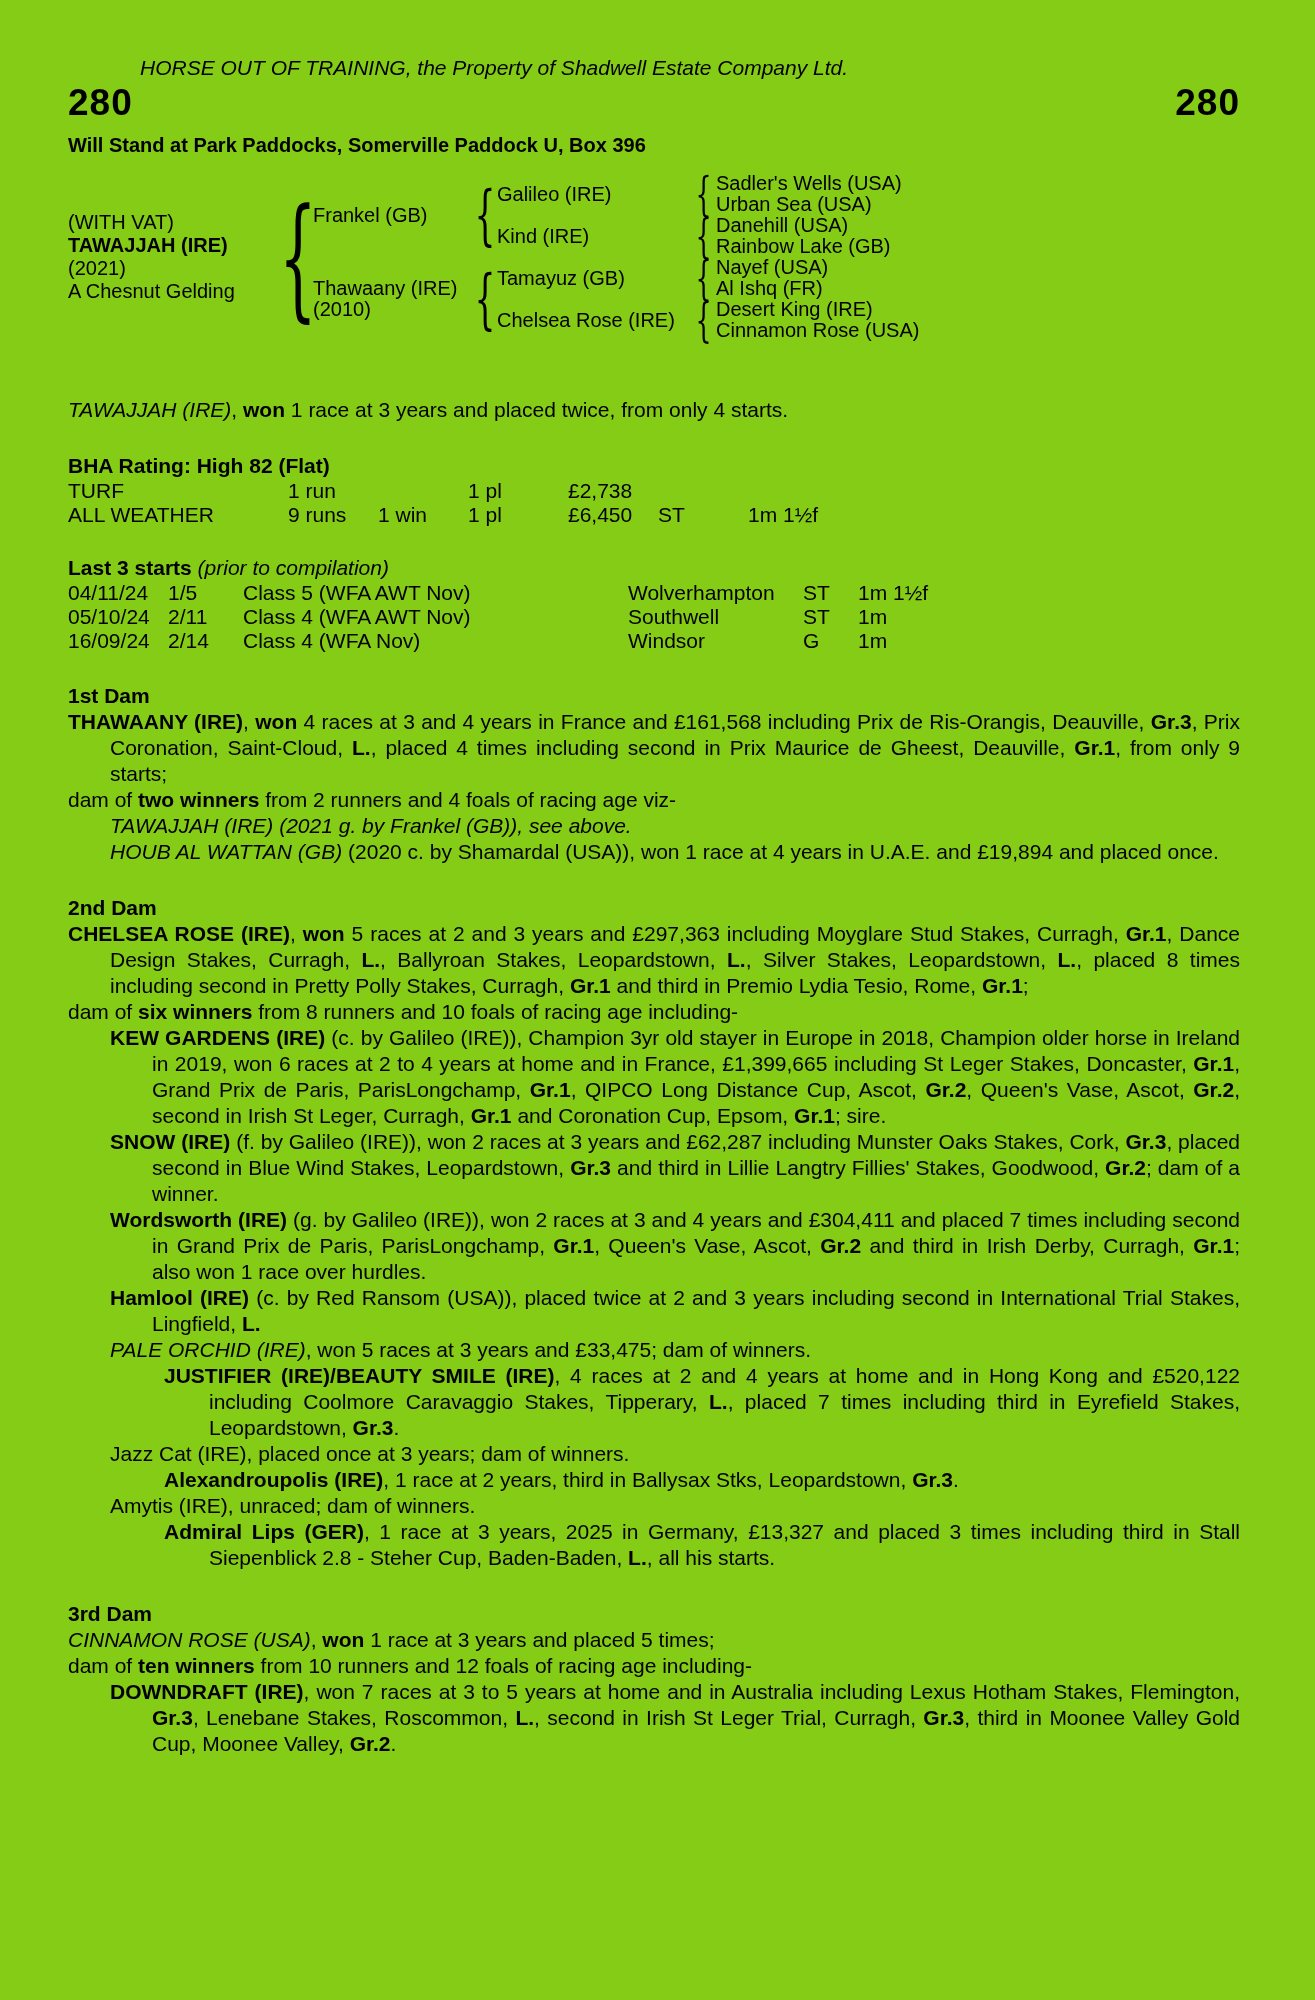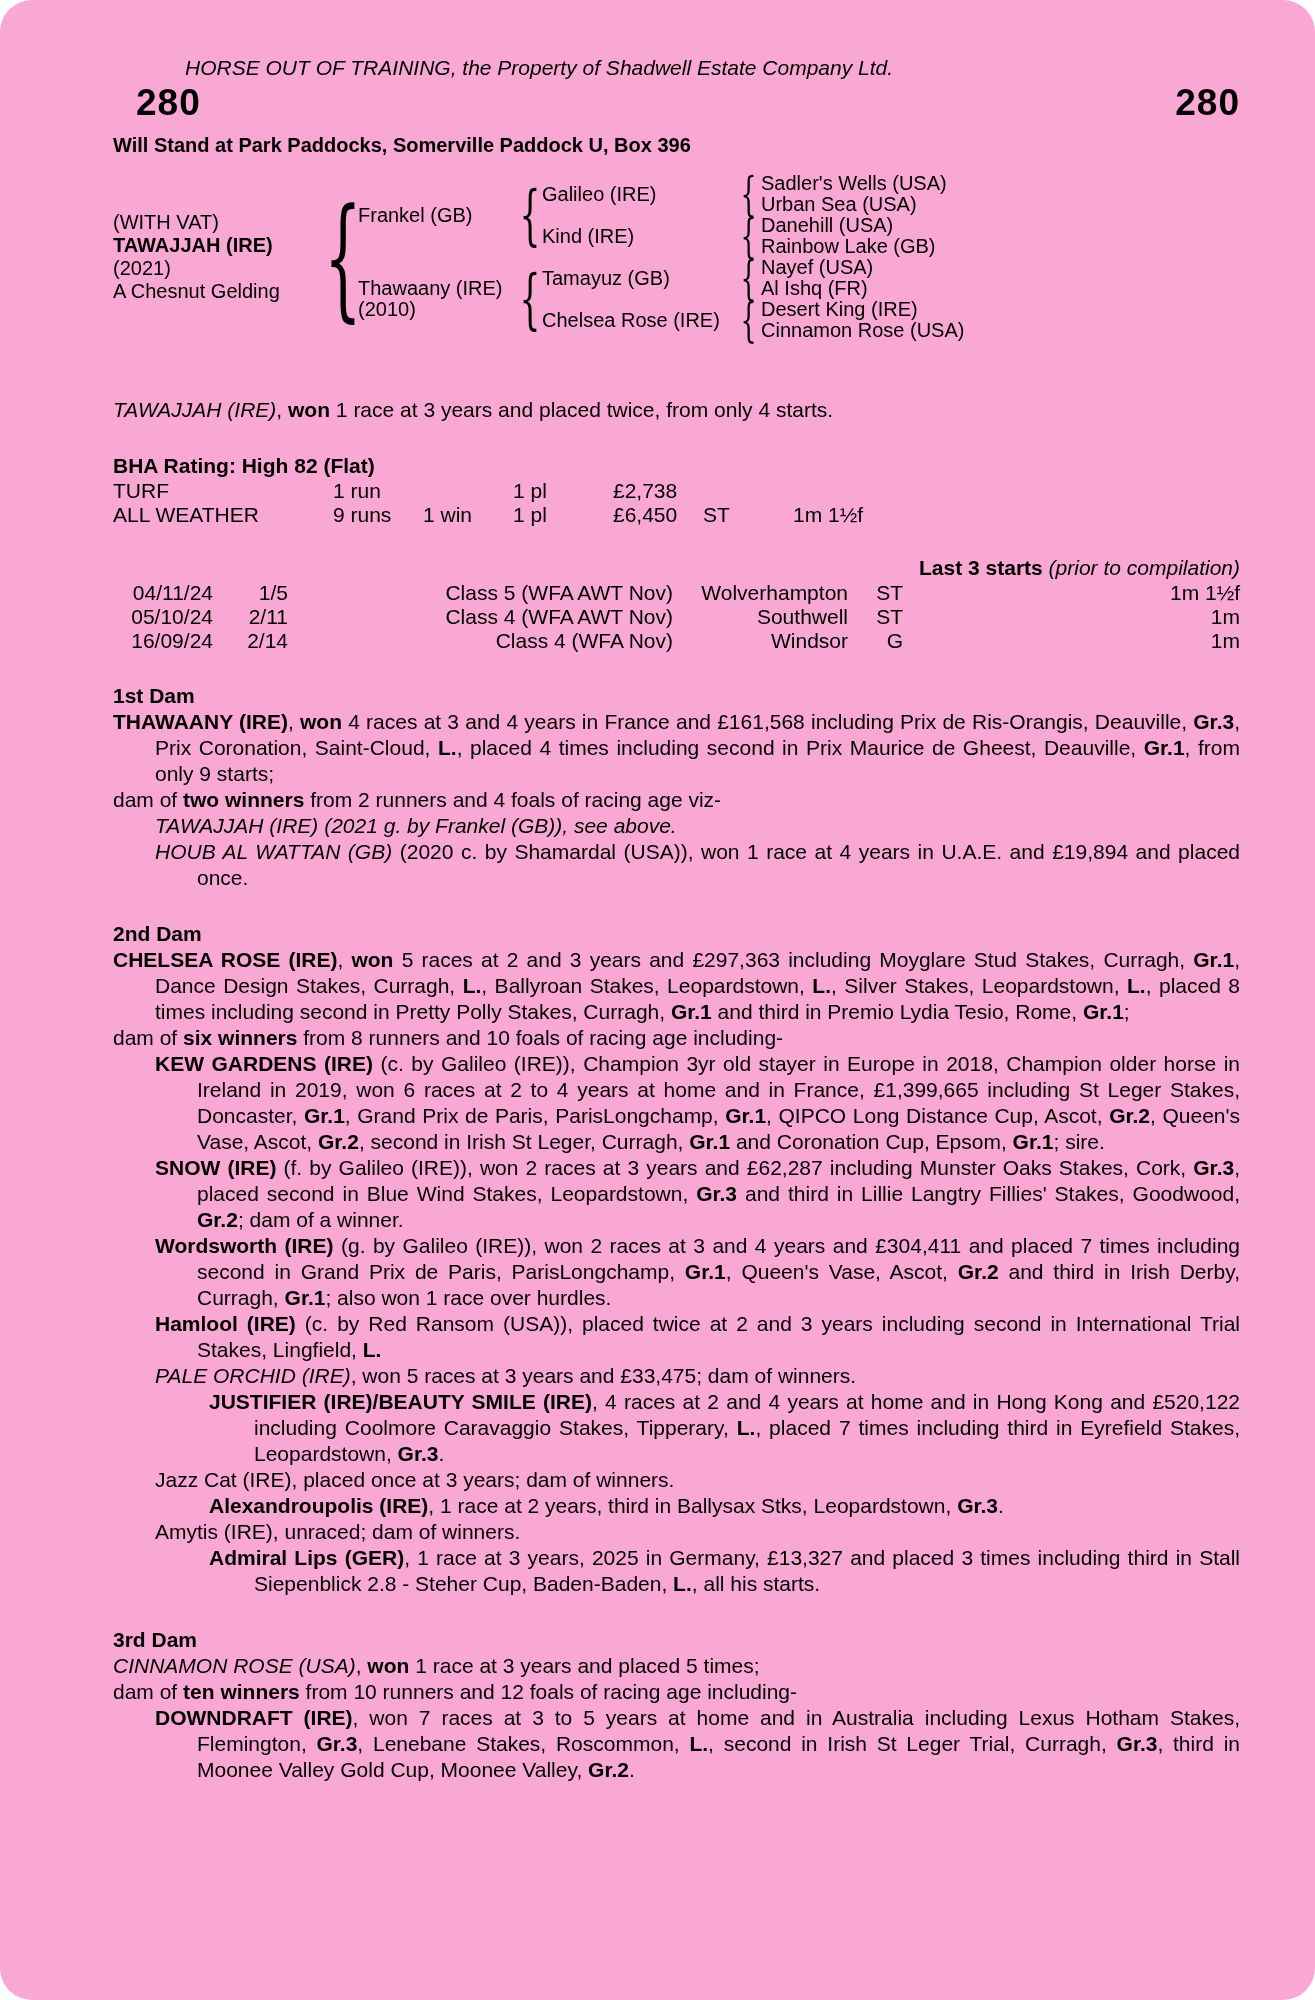--- a/index.html
+++ b/index.html
@@ -1,25 +1,25 @@
 <!DOCTYPE html>
 <html><head>
 <meta charset="utf-8">
 <title>Lot 280</title>
 <style>
   * { box-sizing: border-box; }
   html, body { margin: 0; padding: 0; background: #ffffff; color: #000; }
   body { font-family: "Liberation Sans", sans-serif; }
-  .page { width: 1315px; min-height: 2000px; padding: 56px 75px 60px 113px; background: #f9a8d4; border-radius: 32px; }
+  .page { width: 1315px; min-height: 2000px; padding: 56px 75px 60px 68px; background: #84cc16; }
 
   .b { font-weight: bold; }
   .i { font-style: italic; }
 
   .property-line { font-size: 21px; font-style: italic; margin-left: 72px; line-height: 24px; }
-  .lot-row { display: flex; justify-content: space-between; align-items: flex-start; margin-top: 4px; margin-left: 23px; }
+  .lot-row { display: flex; justify-content: space-between; align-items: flex-start; margin-top: 4px; }
   .lot { font-size: 37px; font-weight: bold; line-height: 1; letter-spacing: 1px; }
   .stand-line { font-weight: bold; font-size: 20px; margin-top: 12px; line-height: 24px; }
 
   
   .pedigree { display: grid; grid-template-columns: 215px 30px 160px 24px 195px 24px auto;
               grid-template-rows: repeat(8, 21px); margin-top: 16px; font-size: 20px; }
   .ped-cell { align-self: center; line-height: 21px; white-space: nowrap; }
   .ped-info { grid-column: 1; grid-row: 1 / 9; align-self: center; line-height: 23px; }
   .col3 { grid-column: 3; } .col4 { grid-column: 4; } .col5 { grid-column: 5; }
   .col6 { grid-column: 6; } .col7 { grid-column: 7; }
@@ -41,21 +41,21 @@
   .hang2 { margin-left: 96px; padding-left: 45px; text-indent: -45px; }
   .flush { padding-left: 0; text-indent: 0; }
 
   h3 { font-size: 21px; line-height: 26px; margin: 30px 0 0 0; }
 
   .bha { margin-top: 30px; }
   .bha-title { font-weight: bold; font-size: 21px; line-height: 26px; }
   .bha-grid { display: grid; grid-template-columns: 220px 90px 90px 100px 90px 90px auto;
               font-size: 21px; line-height: 24px; }
 
-  .starts { margin-top: 28px; text-align: right; }
+  .starts { margin-top: 28px; }
   .starts-title { font-size: 21px; line-height: 26px; }
   .starts-grid { display: grid; grid-template-columns: 100px 75px 385px 175px 55px auto;
                  font-size: 21px; line-height: 24px; }
 </style>
 </head>
 <body>
 
 <div class="page">
 
   <div class="property-line">HORSE OUT OF TRAINING, the Property of Shadwell Estate Company Ltd.</div>

